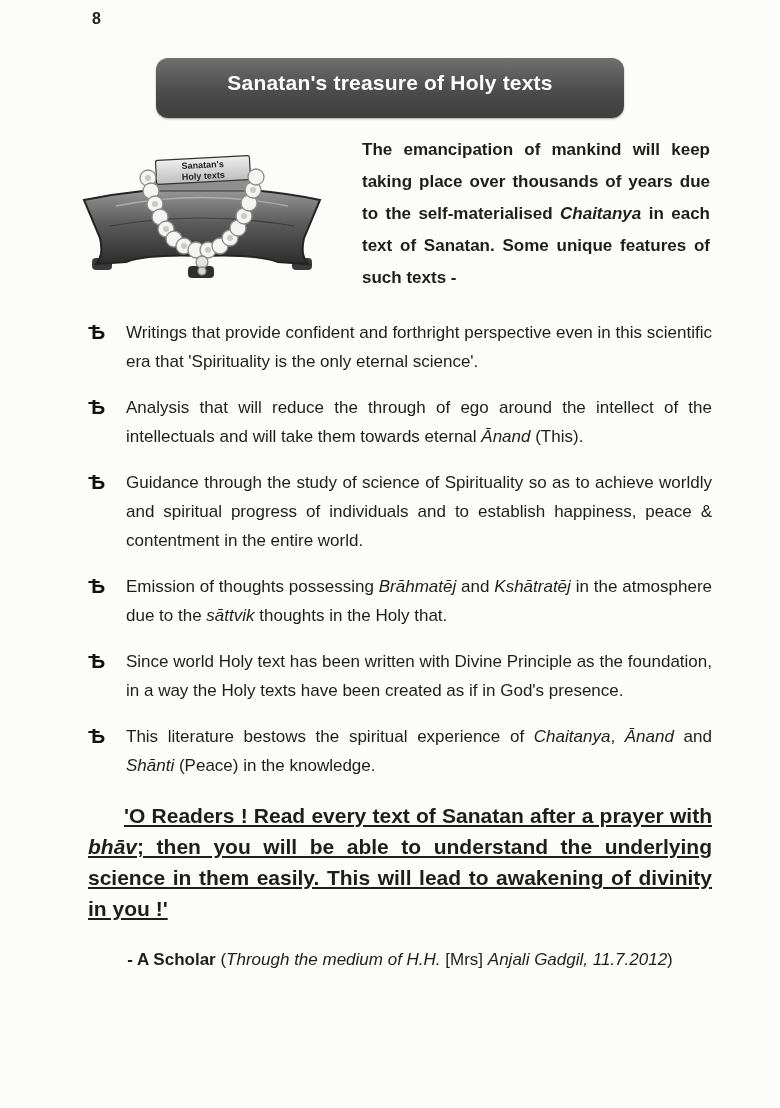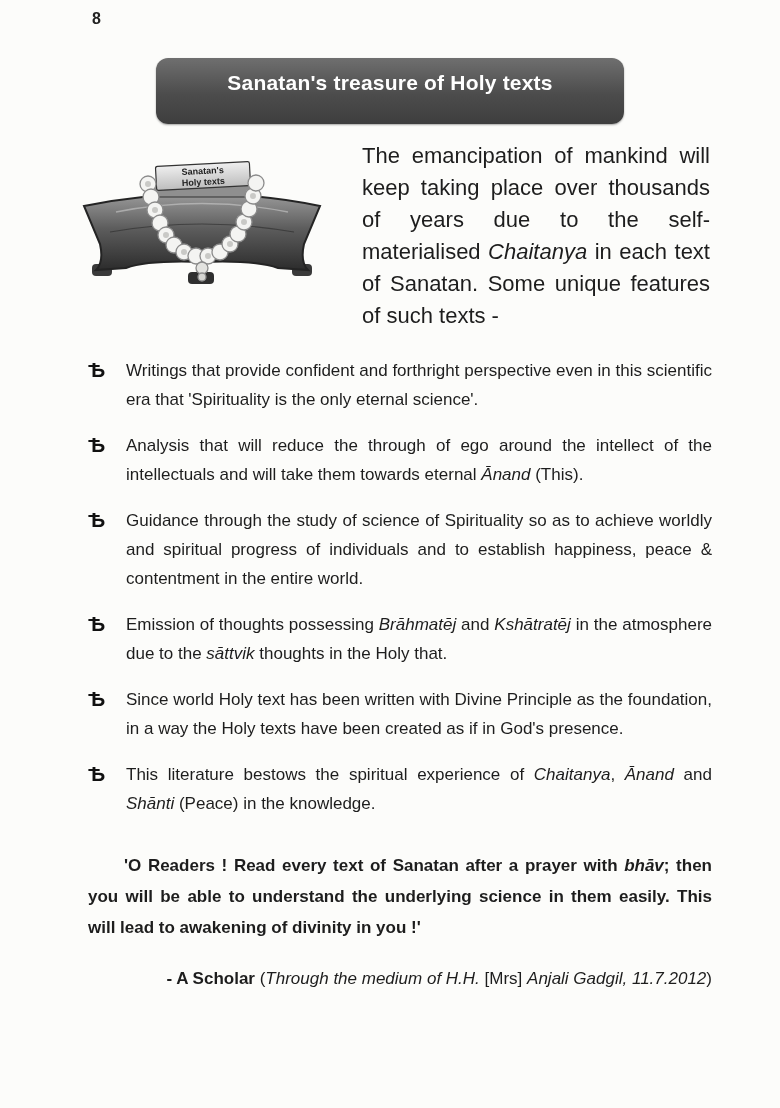--- a/index.html
+++ b/index.html
@@ -17,21 +17,21 @@
     margin:10px 0 0 92px;
     font-size:16px;
     font-weight:bold;
     color:#222;
   }
   .header-box{
     width:468px;
     margin:30px auto 0 auto;
     background:linear-gradient(180deg,#6f6f6f 0%,#4c4c4c 55%,#3e3e3e 100%);
     border-radius:12px;
-    padding:10px 14px 26px 14px;
+    padding:10px 14px 20px 14px;
     box-sizing:border-box;
     text-align:center;
     box-shadow:0 1px 2px rgba(0,0,0,.35);
   }
   .header-box .hline{
     color:#ffffff;
     font-weight:bold;
     font-size:21px;
     line-height:30px;
     letter-spacing:.2px;
@@ -41,22 +41,22 @@
     margin:16px 70px 0 56px;
     align-items:flex-start;
   }
   .holy-image{
     flex:0 0 292px;
     height:158px;
     margin-right:14px;
   }
   .intro-text{
     flex:1;
-    font-weight:normal;
-    font-size:22px;
+    font-weight:bold;
+    font-size:17px;
     line-height:32px;
     text-align:justify;
   }
   .bullet-list{
     margin:24px 68px 0 88px;
   }
   .bullet-item{
     display:flex;
     margin-bottom:17px;
   }
@@ -67,32 +67,33 @@
     line-height:28px;
     color:#111;
   }
   .b-text{
     flex:1;
     font-size:17px;
     line-height:29px;
     text-align:justify;
   }
   .quote{
-    margin:32px 68px 0 88px;
-    font-weight:bold;
-    font-size:17px;
+    margin:20px 68px 0 88px;
+    font-weight:bold;
+    font-size:21px;
     line-height:31px;
     text-align:justify;
     text-indent:36px;
+    text-decoration:underline;
   }
   .attribution{
     margin:20px 68px 0 88px;
     font-size:17px;
     line-height:31px;
-    text-align:right;
+    text-align:center;
   }
   .it{font-style:italic;}
   .bd{font-weight:bold;}
 </style>
 </head>
 <body>
 
 <div class="page">
 
   <div class="page-number">8</div>

